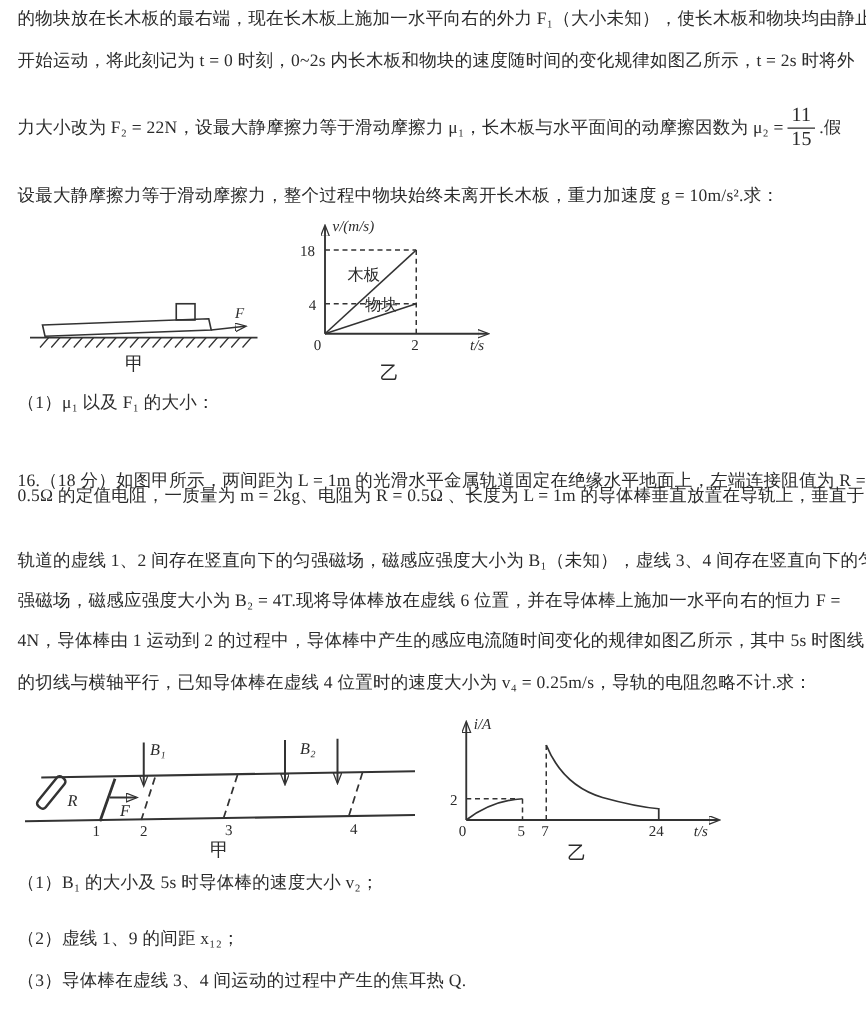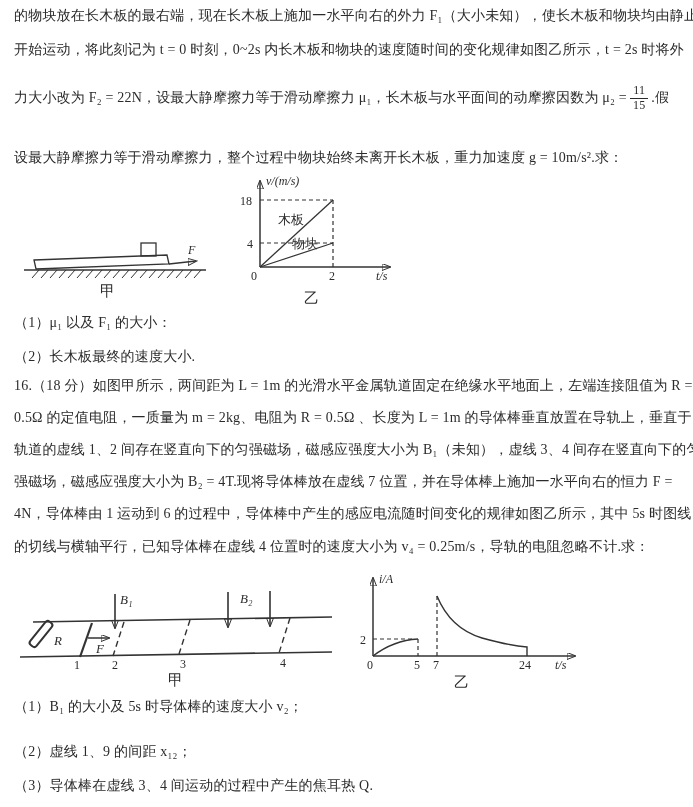--- a/index.html
+++ b/index.html
@@ -8,21 +8,21 @@
     font-family:"Liberation Serif","DejaVu Serif",serif;
     color:#2b2b2b;overflow:hidden;
   }
   .tline{
     position:absolute;left:14px;white-space:nowrap;
     font-size:14px;line-height:20px;letter-spacing:0.2px;
   }
   .frac-line{display:flex;align-items:center;}
   .frac{
     display:inline-block;text-align:center;vertical-align:middle;
-    font-size:12px;line-height:1.15;margin:0 3px;
+    font-size:16px;line-height:1.15;margin:0 3px;
   }
   .frac .num{display:block;padding:0 3px;border-bottom:1px solid #2b2b2b;}
   .frac .den{display:block;padding:0 3px;}
   .fig{position:absolute;}
   svg text{fill:#2b2b2b;font-family:"Liberation Serif","DejaVu Serif",serif;}
   svg .lbl{font-size:13px;}
   svg .num{font-size:12px;}
   svg .cap{font-size:15px;}
   svg .var{font-style:italic;font-size:12px;}
   svg line,svg path,svg polygon,svg rect{stroke:#333;fill:none;}
@@ -93,27 +93,26 @@
     <text class="num" x="15" y="80">4</text>
     <text class="num" x="19" y="112">0</text>
     <text class="num" x="97" y="112">2</text>
     <text class="var" x="144" y="112">t/s</text>
     <text class="lbl" x="46" y="56">木板</text>
     <text class="lbl" x="60" y="80">物块</text>
     <text class="cap" x="72" y="135">乙</text>
   </svg>
 
   <div class="tline" style="top:313px">（1）μ₁ 以及 F₁ 的大小：</div>
-  <div class="tline" style="top:347px">（2）长木板最终的速度大小.</div>
 
   <div class="tline" style="top:376px">16.（18 分）如图甲所示，两间距为 L = 1m 的光滑水平金属轨道固定在绝缘水平地面上，左端连接阻值为 R =</div>
-  <div class="tline" style="top:408px">0.5Ω 的定值电阻，一质量为 m = 2kg、电阻为 R = 0.5Ω 、长度为 L = 1m 的导体棒垂直放置在导轨上，垂直于</div>
+  <div class="tline" style="top:388px">0.5Ω 的定值电阻，一质量为 m = 2kg、电阻为 R = 0.5Ω 、长度为 L = 1m 的导体棒垂直放置在导轨上，垂直于</div>
   <div class="tline" style="top:440px">轨道的虚线 1、2 间存在竖直向下的匀强磁场，磁感应强度大小为 B₁（未知），虚线 3、4 间存在竖直向下的匀</div>
-  <div class="tline" style="top:472px">强磁场，磁感应强度大小为 B₂ = 4T.现将导体棒放在虚线 7 位置，并在导体棒上施加一水平向右的恒力 F =</div>
-  <div class="tline" style="top:504px">4N，导体棒由 1 运动到 6 的过程中，导体棒中产生的感应电流随时间变化的规律如图乙所示，其中 5s 时图线</div>
+  <div class="tline" style="top:472px">强磁场，磁感应强度大小为 B₂ = 4T.现将导体棒放在虚线 6 位置，并在导体棒上施加一水平向右的恒力 F =</div>
+  <div class="tline" style="top:504px">4N，导体棒由 1 运动到 2 的过程中，导体棒中产生的感应电流随时间变化的规律如图乙所示，其中 5s 时图线</div>
   <div class="tline" style="top:537px">的切线与横轴平行，已知导体棒在虚线 4 位置时的速度大小为 v₄ = 0.25m/s，导轨的电阻忽略不计.求：</div>
 
   <svg class="fig" style="left:12px;top:572px" width="345" height="118" viewBox="0 0 345 118">
     <defs>
       <marker id="ah16a" markerWidth="10" markerHeight="8" refX="8" refY="3.5" orient="auto" markerUnits="userSpaceOnUse">
         <path d="M0,0 L9,3.5 L0,7 Z" fill="#333" stroke="none"></path>
       </marker>
     </defs>
     <g>
       <line x1="21" y1="50" x2="320" y2="45" stroke-width="1.7"></line>

